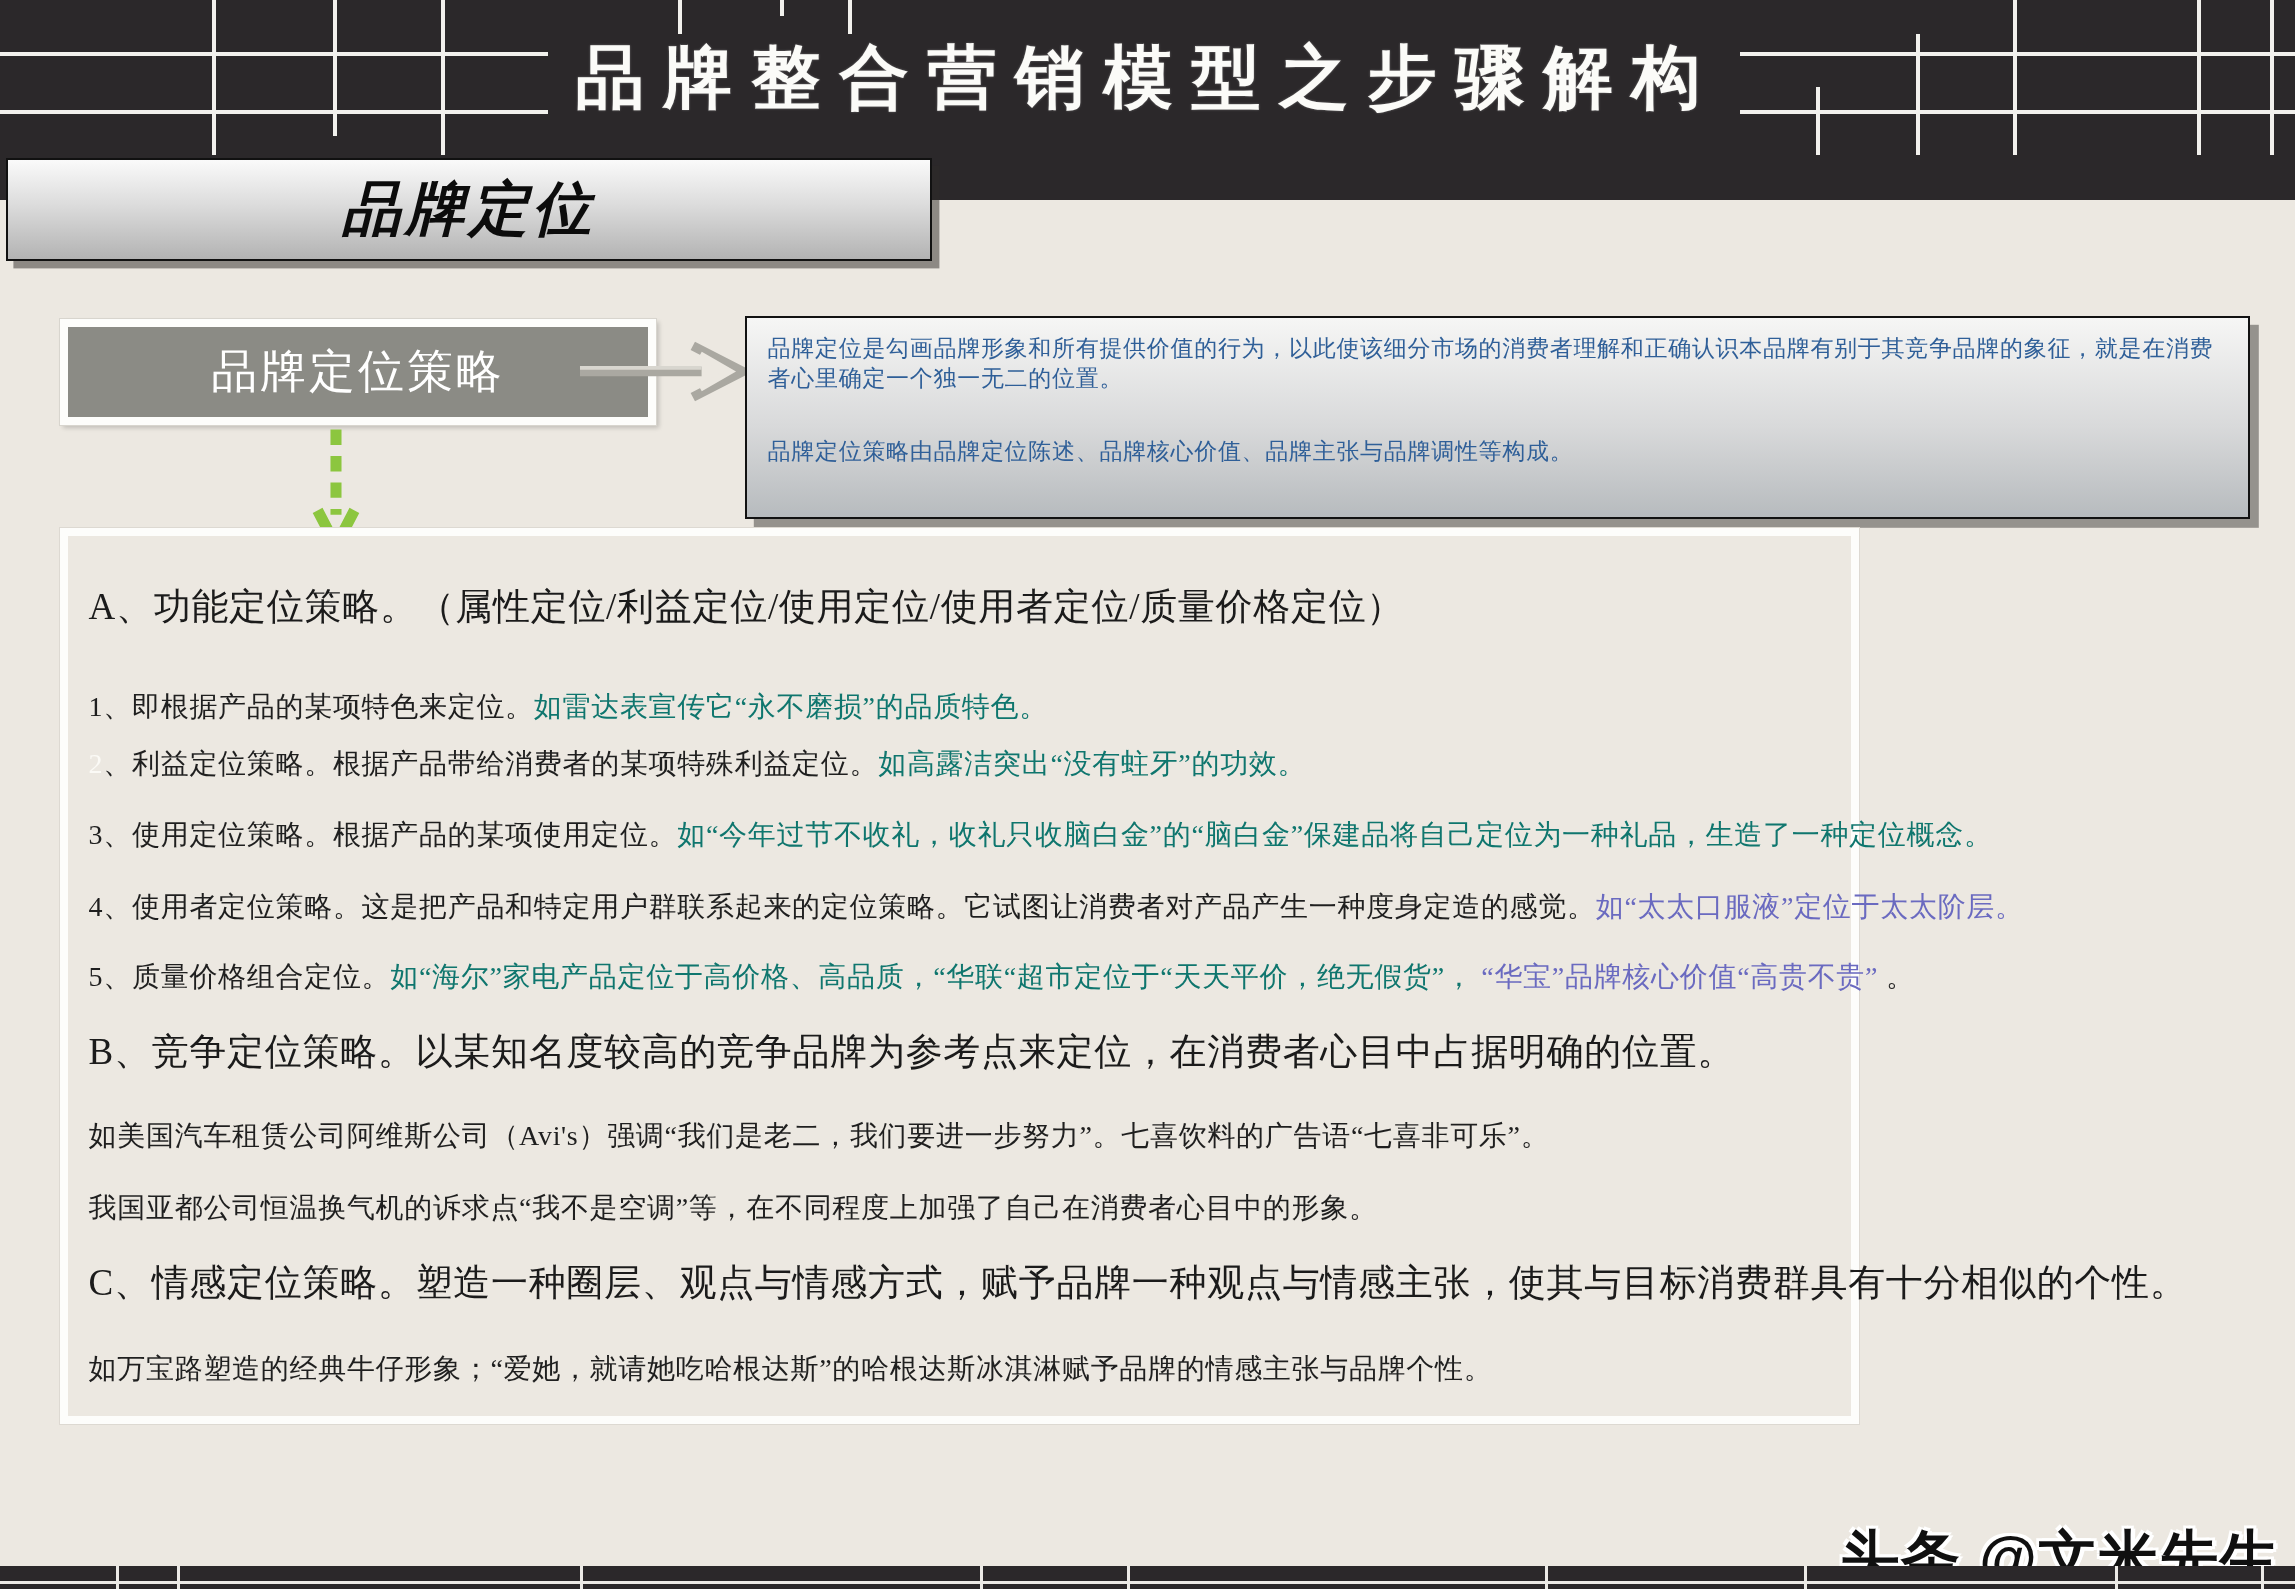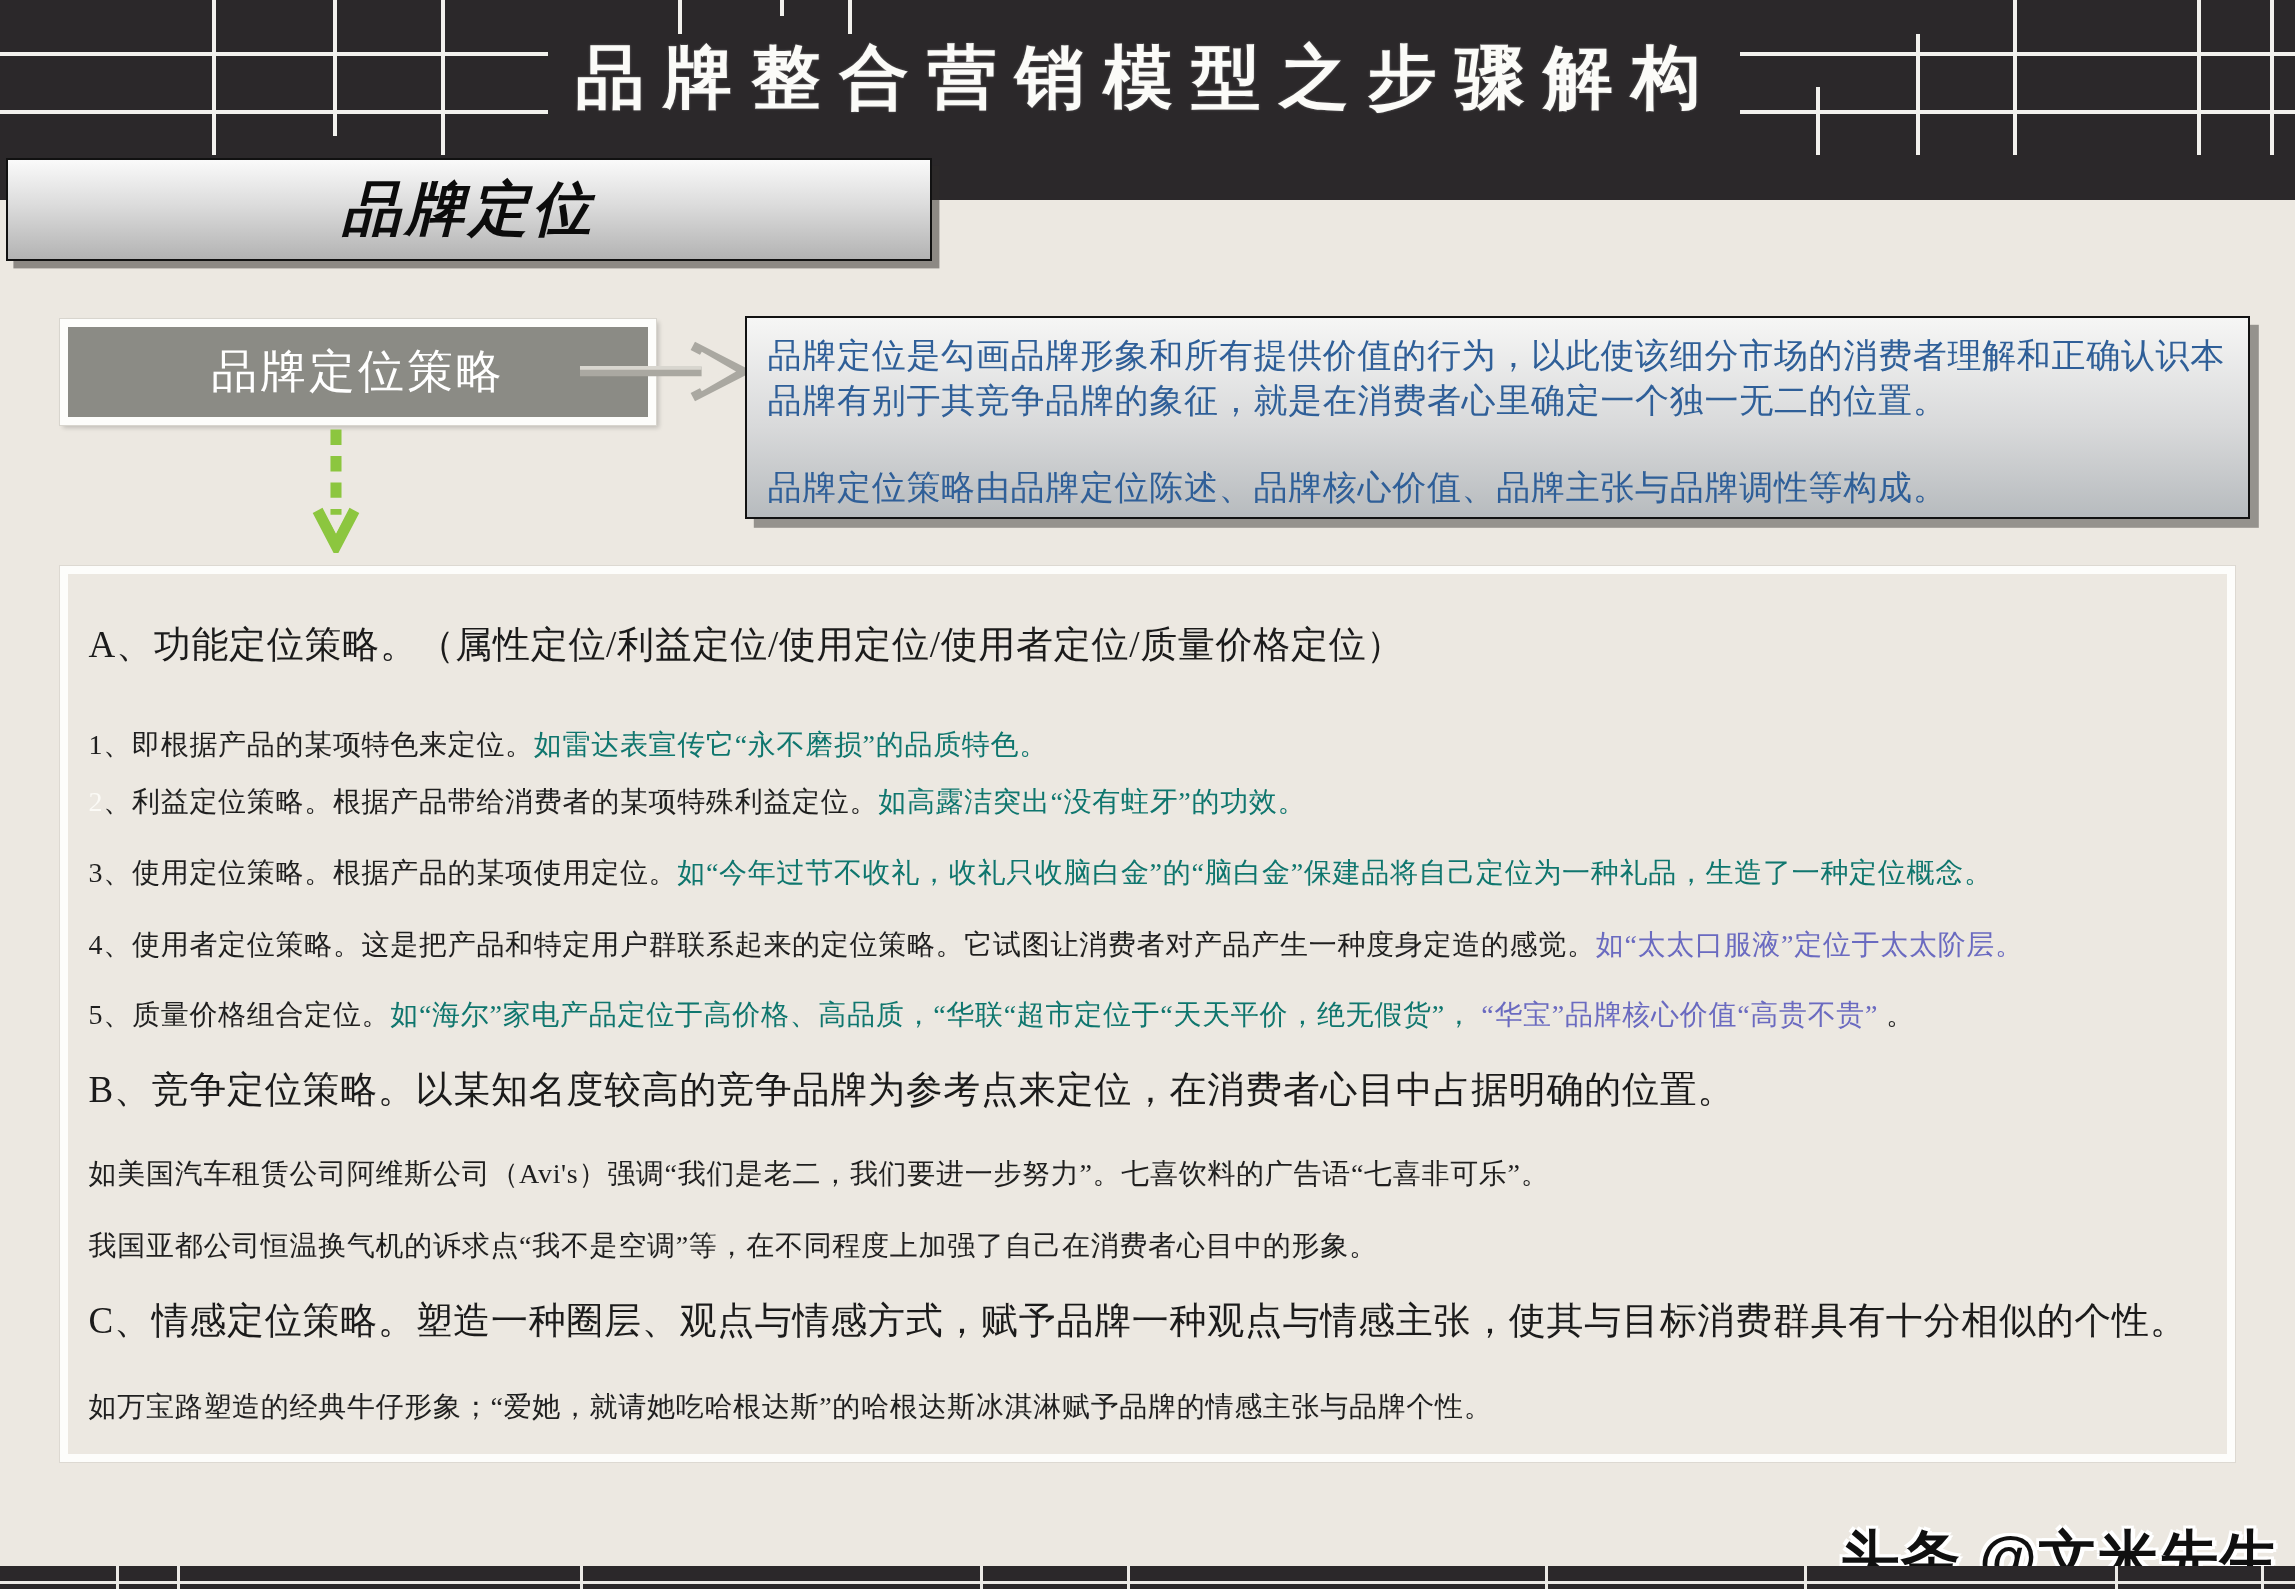--- a/index.html
+++ b/index.html
@@ -39,28 +39,28 @@
     box-shadow:2.9px 2.9px 4.4px rgba(0,0,0,.18);
   }
   .strategy span{color:#fff;font-size:46px;letter-spacing:2.9px;}
   
   .definition{
     position:absolute;left:745px;top:316px;width:1505px;height:203px;box-sizing:border-box;
     background:linear-gradient(180deg,#f6f6f5 0%,#d8d9da 55%,#b7bbbe 100%);
     border:2.9px solid #121212;box-shadow:8.8px 8.8px 0 rgba(45,42,40,.45);
     padding:16px 20.6px;
   }
-  .definition p{margin:0;color:#2f5f98;font-size:34px;line-height:1.32;letter-spacing:0.7px;}
+  .definition p{margin:0;color:#2f5f98;font-size:23px;line-height:1.32;letter-spacing:0.7px;}
   .definition p.bold{font-weight:normal;margin-top:42px;}
   
   .arrow-right{position:absolute;left:575px;top:340px;}
   .arrow-down{position:absolute;left:310px;top:428px;}
   
   .main-box{
-    position:absolute;left:60px;top:566px;width:2175px;height:896px;box-sizing:border-box;
+    position:absolute;left:60px;top:528px;width:1799px;height:896px;box-sizing:border-box;
     background:#ece8e1;border:8.8px solid #fdfdfb;outline:0.7px solid #ddd9d2;
   }
   .box-line{position:absolute;left:20.6px;white-space:nowrap;letter-spacing:0.7px;}
   .box-line.heading{font-size:37px;color:#1b1b1b;}
   .box-line.item{font-size:28px;color:#1f1f1f;}
   .t-black{color:#1f1f1f;}
   .t-blue{color:#0f766e;}
   .t-purple{color:#6a6ac0;}
   .t-faint{color:#fbfaf6;}
   

